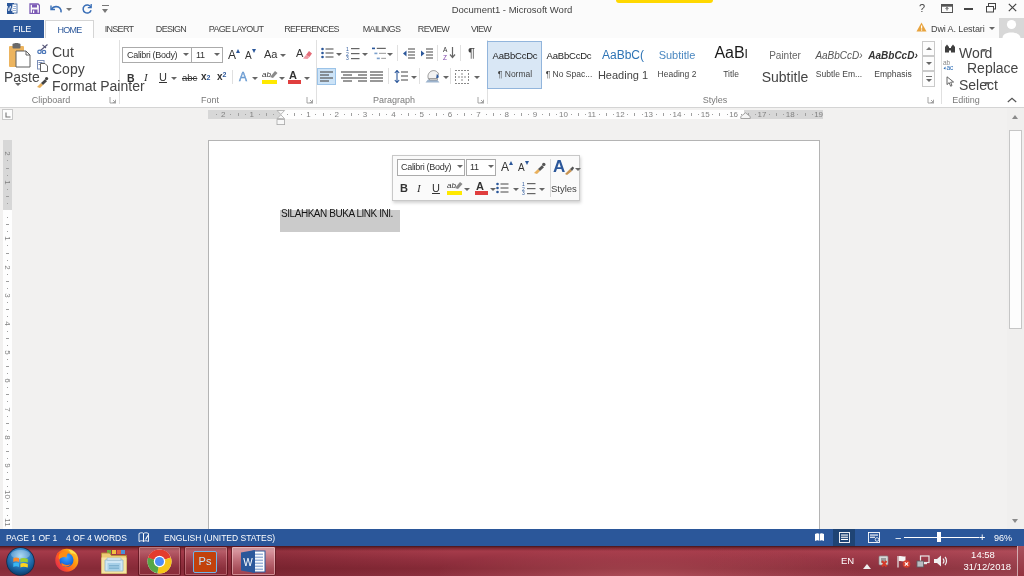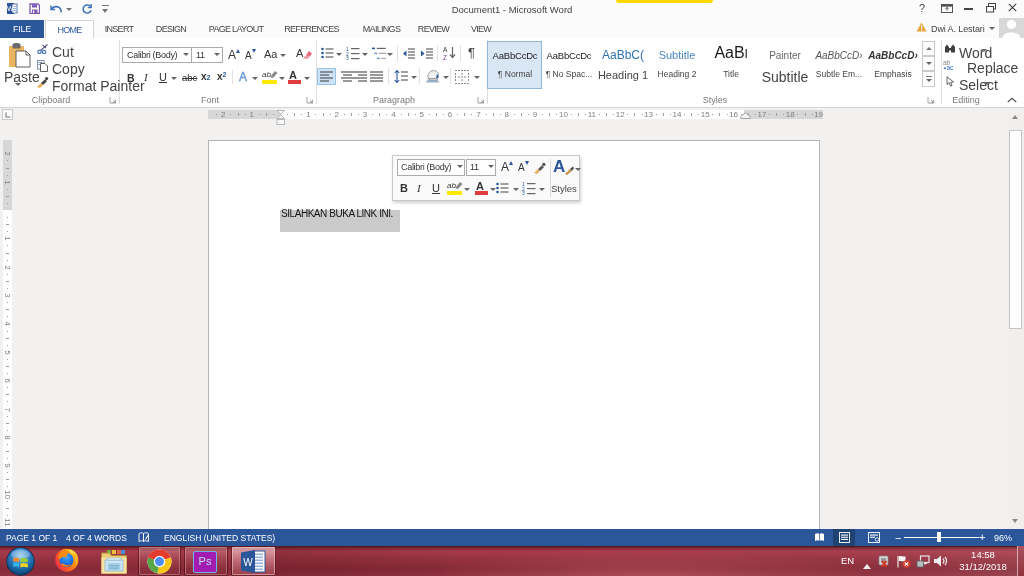--- a/index.html
+++ b/index.html
@@ -669,21 +669,21 @@
   <circle cx="12.5" cy="12.5" r="12" fill="#fff"></circle>
   <path d="M12.5 12.5 L1.2 8.4 A12 12 0 0 1 23.8 8.4 z" fill="#e33b2e"></path>
   <path d="M12.5 12.5 L23.8 8.4 A12 12 0 0 1 10.4 24.3 z" fill="#f7c617"></path>
   <path d="M12.5 12.5 L10.4 24.3 A12 12 0 0 1 1.2 8.4 z" fill="#57a746"></path>
   <path d="M12.5 12.5 L1.2 8.4 A12 12 0 0 1 3.8 4.2 L8 8 z" fill="#e33b2e"></path>
   <circle cx="12.5" cy="12.5" r="5.7" fill="#fff"></circle>
   <circle cx="12.5" cy="12.5" r="4.5" fill="#4e8df5"></circle>
 </svg>
 
 <div class="a" style="left:184px;top:546px;width:44px;height:30px;background:linear-gradient(180deg,rgba(255,230,230,0.25) 0%,rgba(255,210,210,0.12) 40%,rgba(120,20,30,0.12) 100%);border:1px solid rgba(90,15,25,0.8);box-shadow:inset 0 0 0 1px rgba(255,200,200,0.35);border-radius:2px;"></div>
-<div class="a" style="left:193px;top:550.5px;width:24px;height:22px;background:#a21caf;border:1.5px solid #6fb4e8;border-radius:2px;color:#bfe0f7;font-size:11px;line-height:19px;text-align:center;">Ps</div>
+<div class="a" style="left:193px;top:550.5px;width:24px;height:22px;background:#c2410c;border:1.5px solid #6fb4e8;border-radius:2px;color:#bfe0f7;font-size:11px;line-height:19px;text-align:center;">Ps</div>
 
 <div class="a" style="left:231px;top:546px;width:45px;height:30px;background:linear-gradient(180deg,rgba(255,225,228,0.62) 0%,rgba(255,200,205,0.42) 45%,rgba(190,90,100,0.38) 100%);border:1px solid rgba(90,15,25,0.85);box-shadow:inset 0 0 0 1px rgba(255,215,215,0.5);border-radius:2px;"></div>
 <svg class="a" style="left:240px;top:550px;" width="27" height="23" viewBox="0 0 27 23">
   <rect x="13" y="1" width="12" height="21" fill="#fff" stroke="#2b579a" stroke-width="1"></rect>
   <g fill="#9ab2d8">
     <rect x="15" y="3.5" width="8" height="1.6"></rect>
       <rect x="15" y="6.5" width="8" height="1.6"></rect>
       <rect x="15" y="9.5" width="8" height="1.6"></rect>
       <rect x="15" y="12.5" width="8" height="1.6"></rect>
       <rect x="15" y="15.5" width="8" height="1.6"></rect>
@@ -709,14 +709,14 @@
 <svg class="a" style="left:916px;top:555px;" width="14" height="13" viewBox="0 0 14 13">
   <rect x="4.5" y="1" width="8.5" height="6.5" fill="none" stroke="#e8e8e8" stroke-width="1.2"></rect>
   <rect x="6.5" y="8" width="4.5" height="1.2" fill="#e8e8e8"></rect>
   <rect x="1" y="6" width="6.5" height="6" fill="#b9bdc2" stroke="#5a5e63" stroke-width="0.8"></rect>
 </svg>
 <svg class="a" style="left:933px;top:554px;" width="15" height="14" viewBox="0 0 15 14">
   <path d="M1 5 L4 5 L8 1.5 L8 12.5 L4 9 L1 9 z" fill="#f0f0f0"></path>
   <path d="M10 4.5 C11.2 6 11.2 8 10 9.5 M12 3 C14 5 14 9 12 11" stroke="#f0f0f0" stroke-width="1.2" fill="none"></path>
 </svg>
 <div class="a nw" style="left:963px;top:549px;width:40px;text-align:center;font-size:9.5px;color:#fff;">14:58</div>
-<div class="a nw" style="left:955px;top:561px;width:56px;text-align:center;font-size:9.5px;color:#fff;">31/12/2018</div>
+<div class="a nw" style="left:955px;top:561px;width:56px;text-align:right;font-size:9.5px;color:#fff;">31/12/2018</div>
 <div class="a" style="left:1017px;top:546px;width:7px;height:30px;background:linear-gradient(180deg,#a8525e 0%,#93333f 100%);border-left:1px solid rgba(255,255,255,0.55);"></div>
 
 </body></html>

